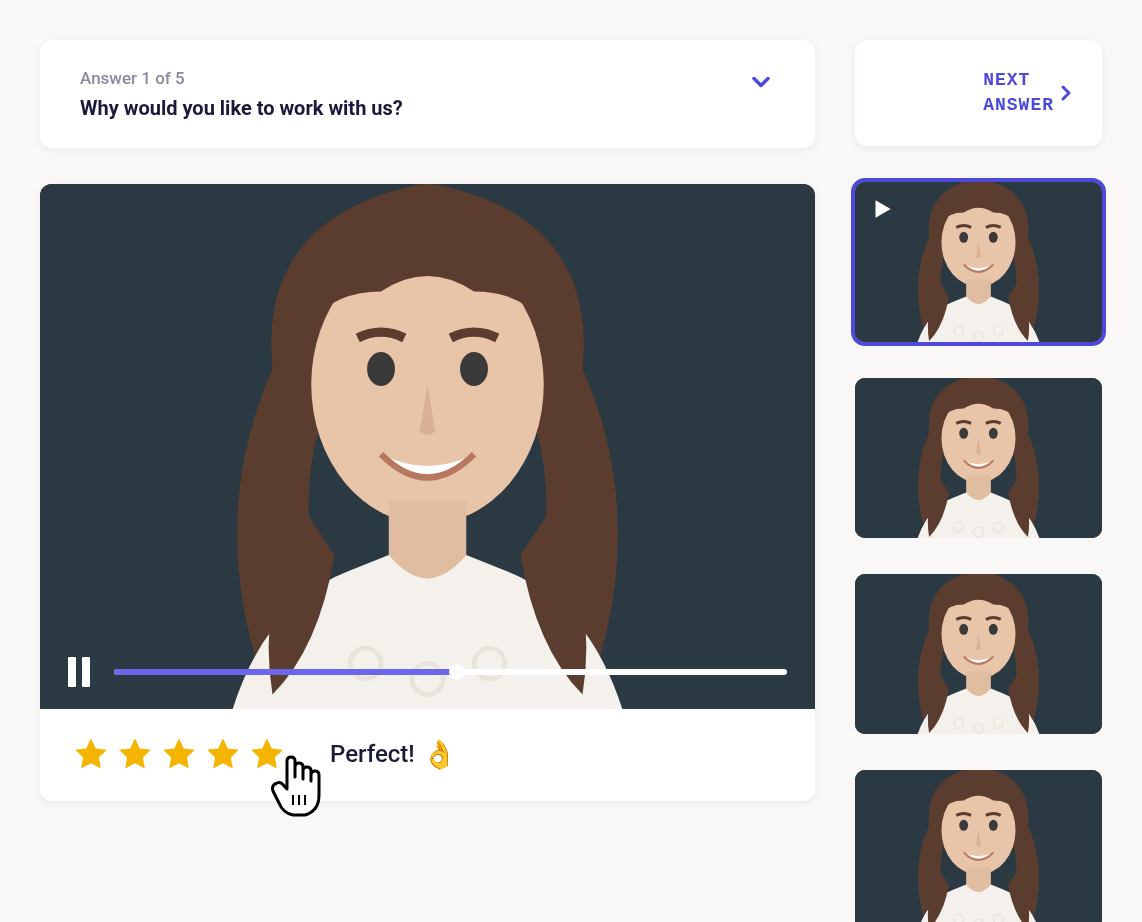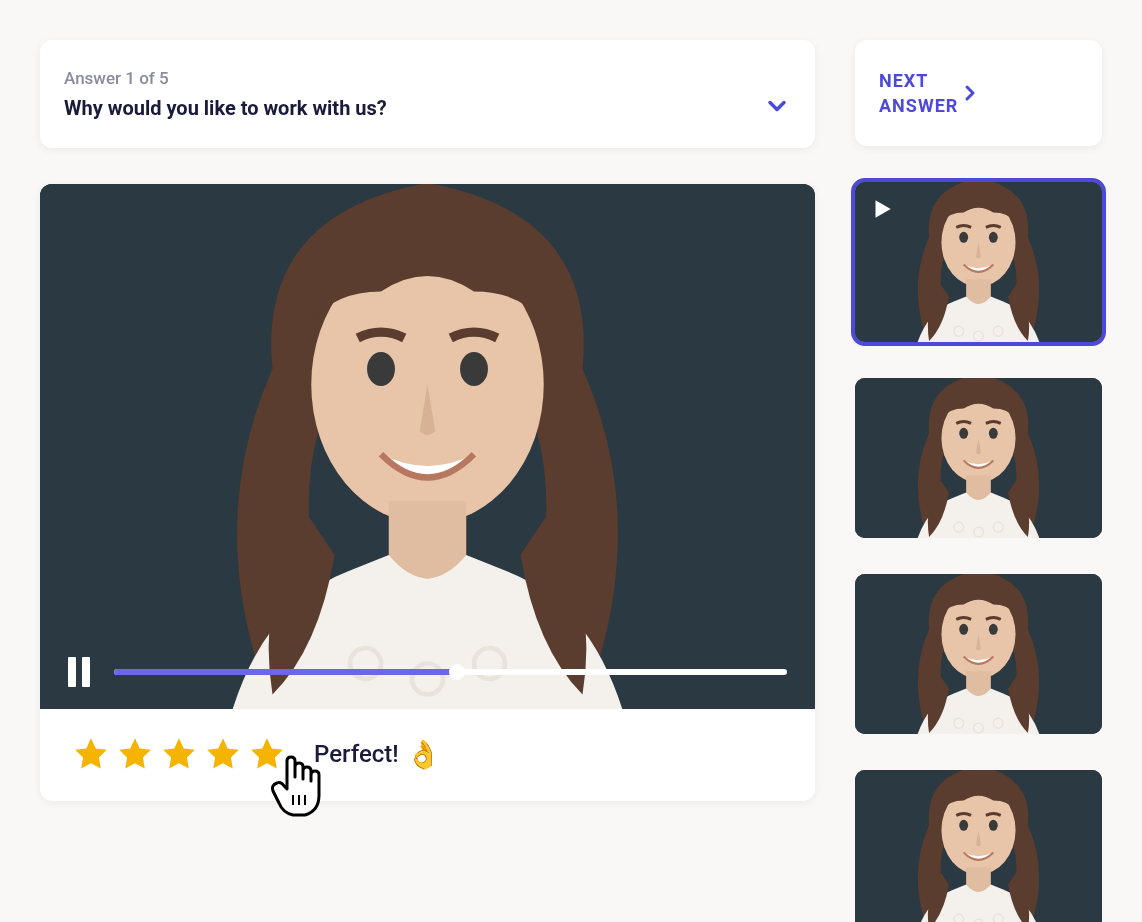--- a/index.html
+++ b/index.html
@@ -20,23 +20,23 @@
 .right-col { display: flex; flex-direction: column; gap: 36px; }
 
 .card {
   background: #fff;
   border-radius: 12px;
   box-shadow: 0 2px 8px rgba(0,0,0,0.06);
 }
 
 
 .question-card {
-  padding: 28px 24px;
-  display: flex;
-  align-items: flex-end;
+  padding: 28px 40px;
+  display: flex;
+  align-items: flex-start;
   justify-content: space-between;
 }
 .question-text-wrap { display: flex; flex-direction: column; gap: 8px; }
 .answer-counter {
   font-size: 17px;
   color: #8b8b9e;
   font-weight: 500;
 }
 .question-title {
   font-size: 20px;
@@ -48,22 +48,23 @@
   width: 28px;
   height: 28px;
   cursor: pointer;
 }
 
 
 .next-card {
   padding: 28px 24px;
   display: flex;
   align-items: center;
-  justify-content: flex-start;
-  cursor: pointer;
+  justify-content: flex-end;
+  cursor: pointer;
+  font-family: Liberation Mono, monospace;
 }
 .next-text {
   font-size: 18px;
   font-weight: 700;
   color: #4d49da;
   letter-spacing: 1px;
   line-height: 1.4;
 }
 .chevron-right {
   color: #4d49da;
@@ -123,21 +124,21 @@
   background: #fff;
   border-radius: 50%;
   transform: translate(-50%, -50%);
 }
 
 
 .rating-bar {
   padding: 26px 32px 28px;
   display: flex;
   align-items: center;
-  gap: 28px;
+  gap: 44px;
   position: relative;
 }
 .stars { display: flex; gap: 6px; }
 .star {
   width: 38px;
   height: 38px;
   color: #f5b400;
   cursor: pointer;
 }
 .rating-label {

